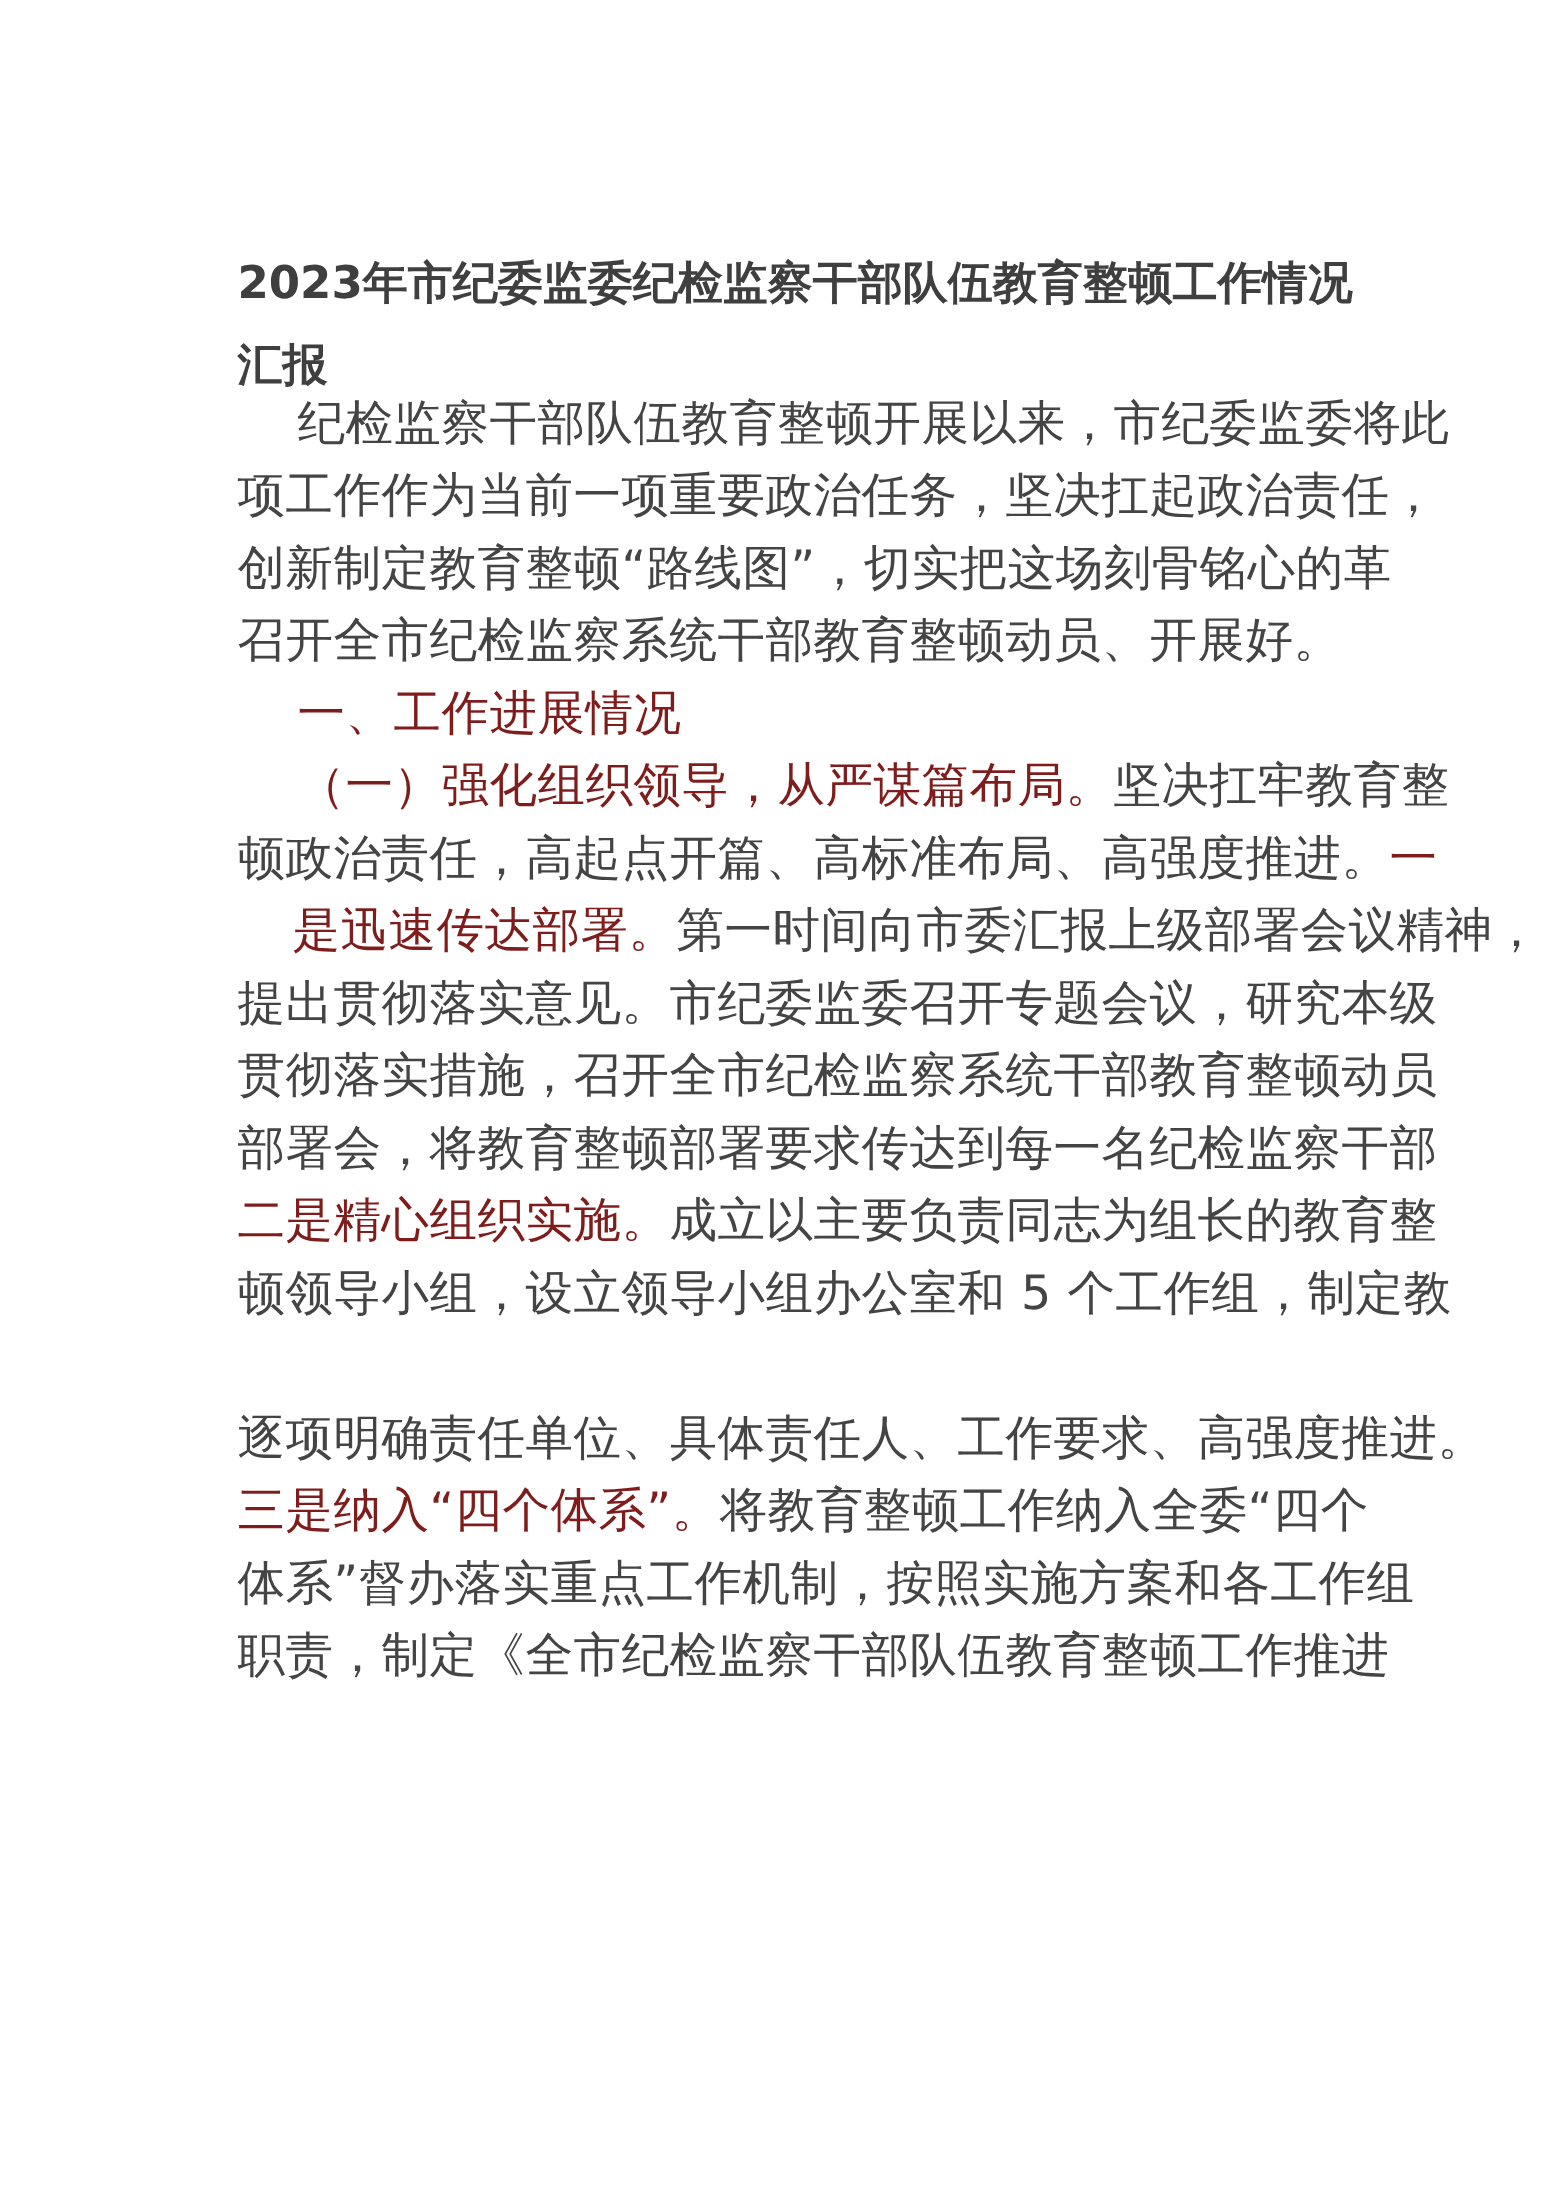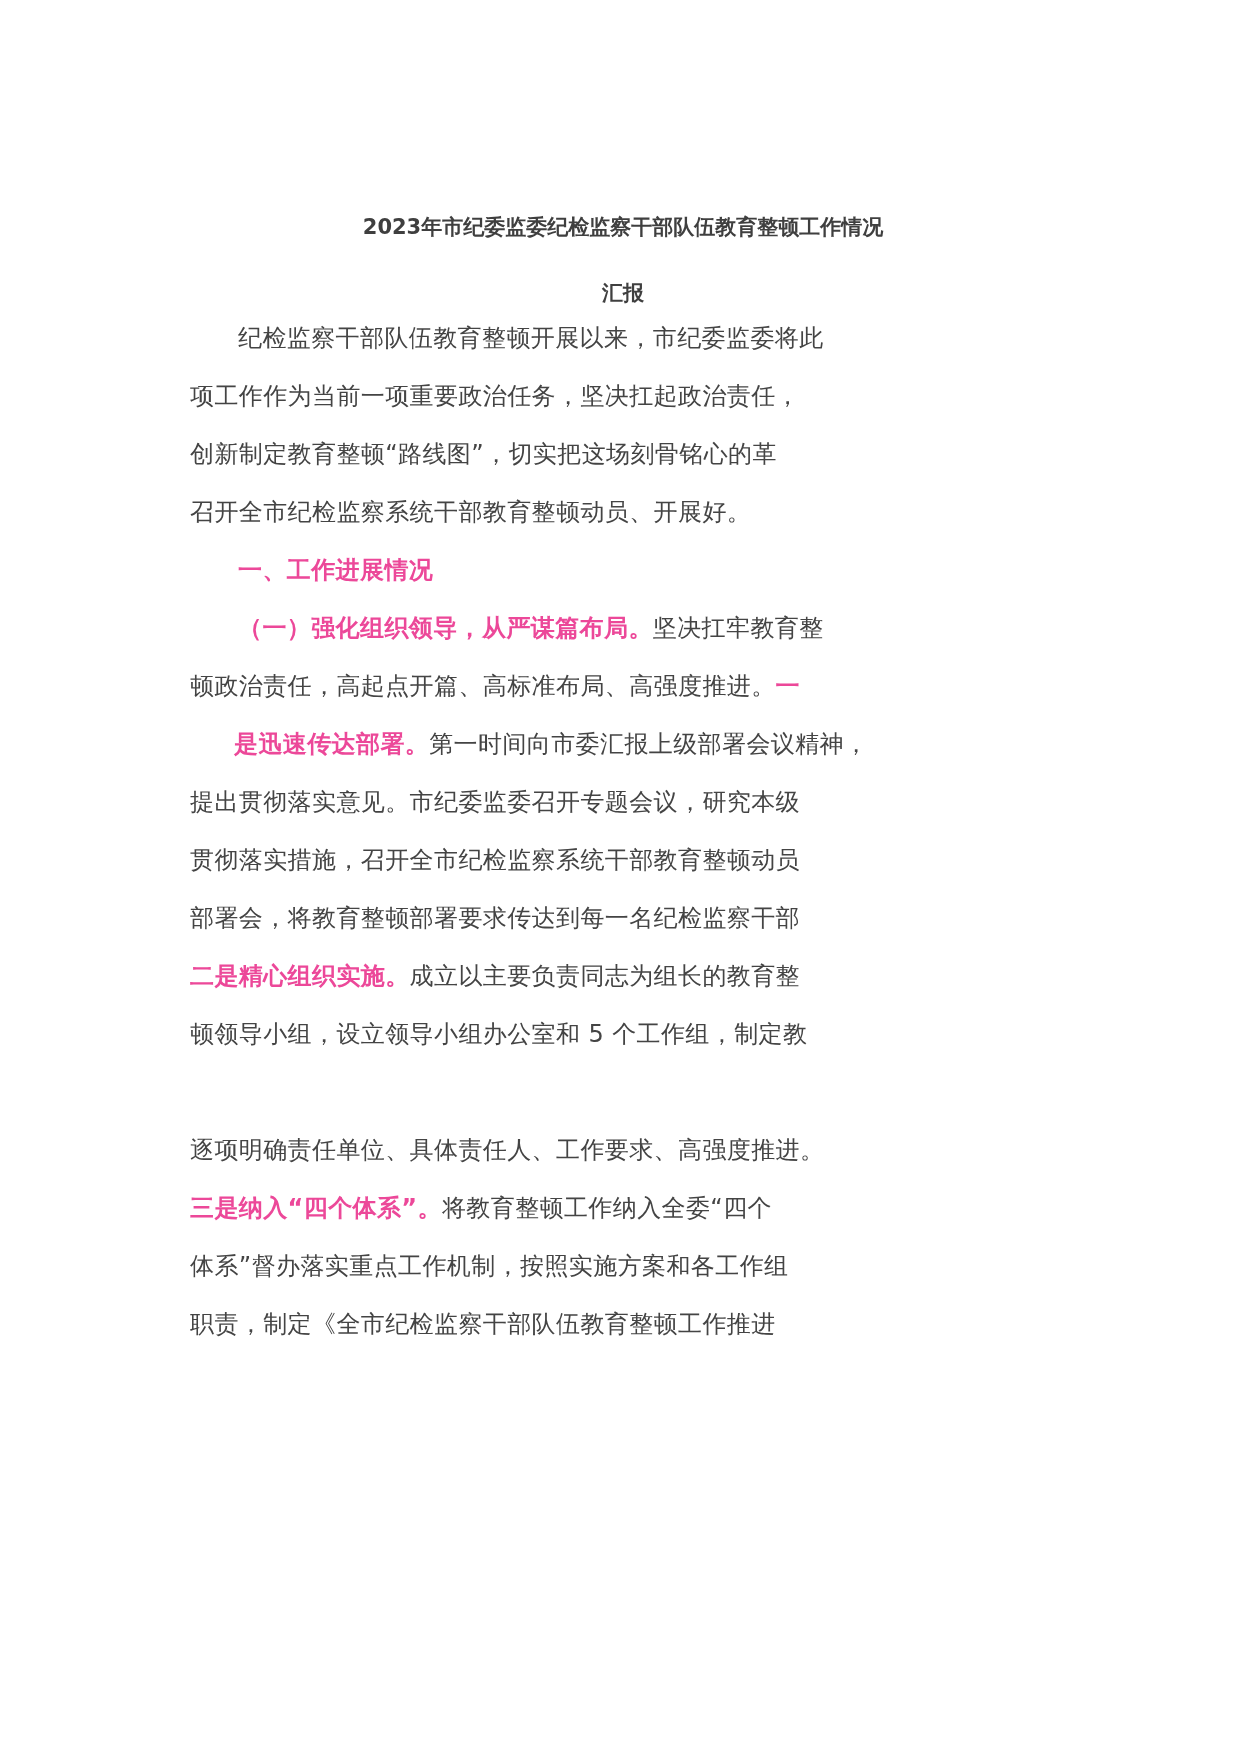--- a/index.html
+++ b/index.html
@@ -20,44 +20,44 @@
       left: 0;
       top: 0;
       width: 1240px;
       height: 1754px;
       background: #ffffff;
     }
     .title {
       position: absolute;
       left: 190px;
       width: 866px;
-      text-align: center;
+      text-align: left;
       font-weight: bold;
-      font-size: 21px;
+      font-size: 36px;
       line-height: 40px;
       color: #3f3f3f;
       white-space: nowrap;
     }
     .title.l1 { top: 207px; }
     .title.l2 { top: 273px; }
     .line {
       position: absolute;
       left: 190px;
       width: 880px;
-      font-size: 24px;
+      font-size: 38px;
       line-height: 40px;
       color: #444444;
       white-space: nowrap;
       letter-spacing: 0.4px;
     }
     .indent { left: 238px; }
     .indent2 { left: 238px; }
     b, .bold {
-      font-weight: bold;
-      color: #ec4899;
+      font-weight: normal;
+      color: #7f1d1d;
     }
   </style>
 </head>
 <body>
 
 <div class="page">
 
   <div class="title l1">2023年市纪委监委纪检监察干部队伍教育整顿工作情况</div>
   <div class="title l2">汇报</div>
 

